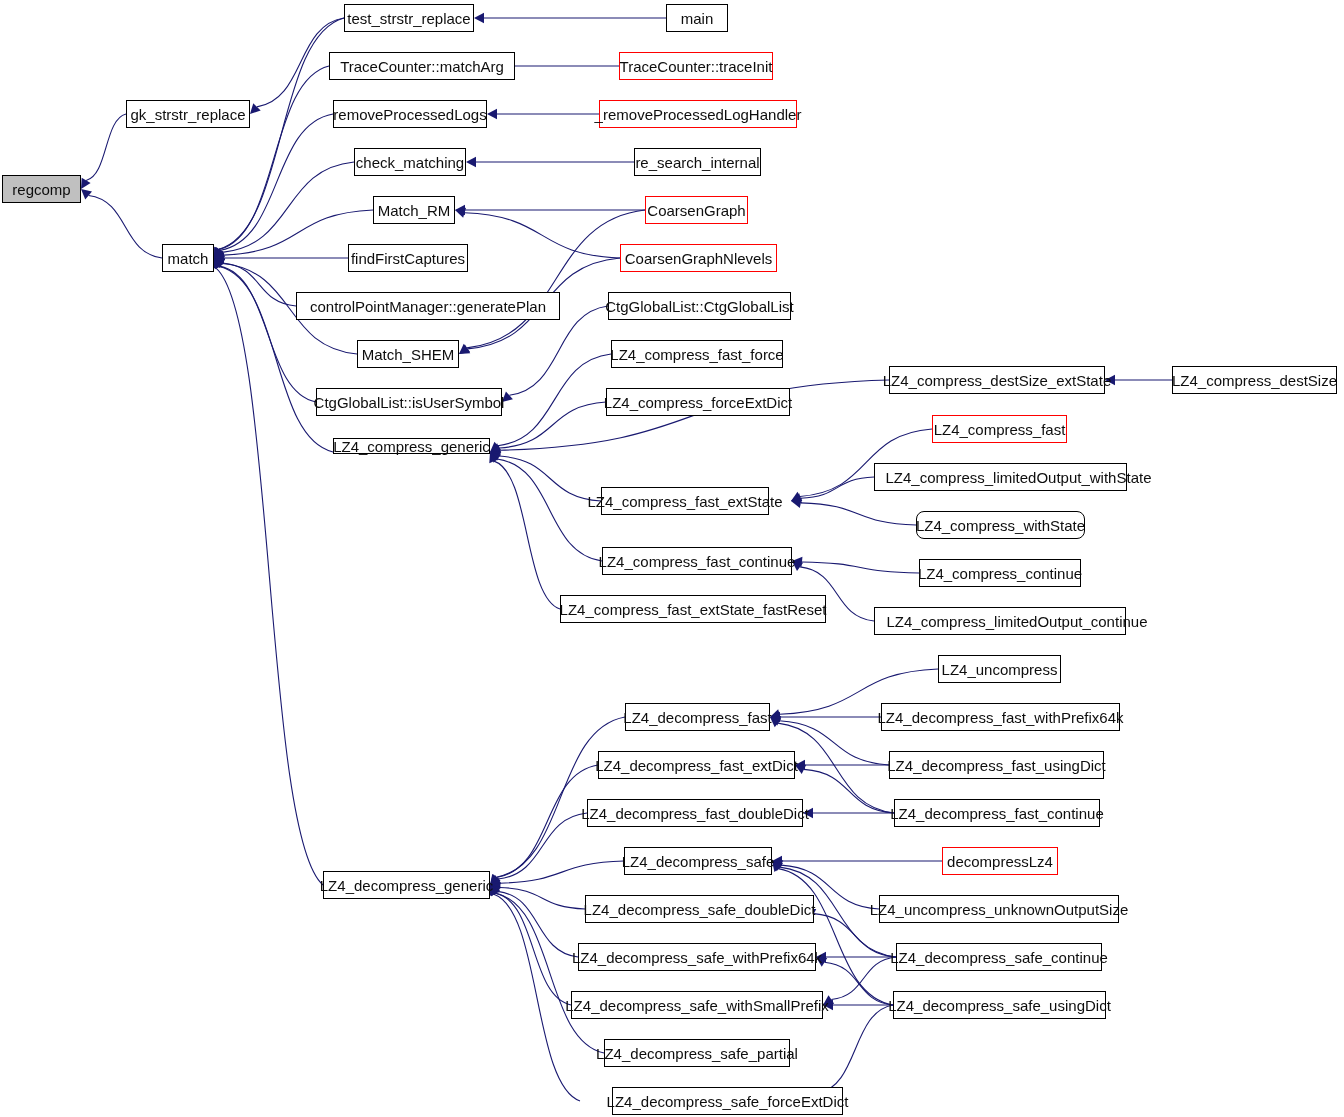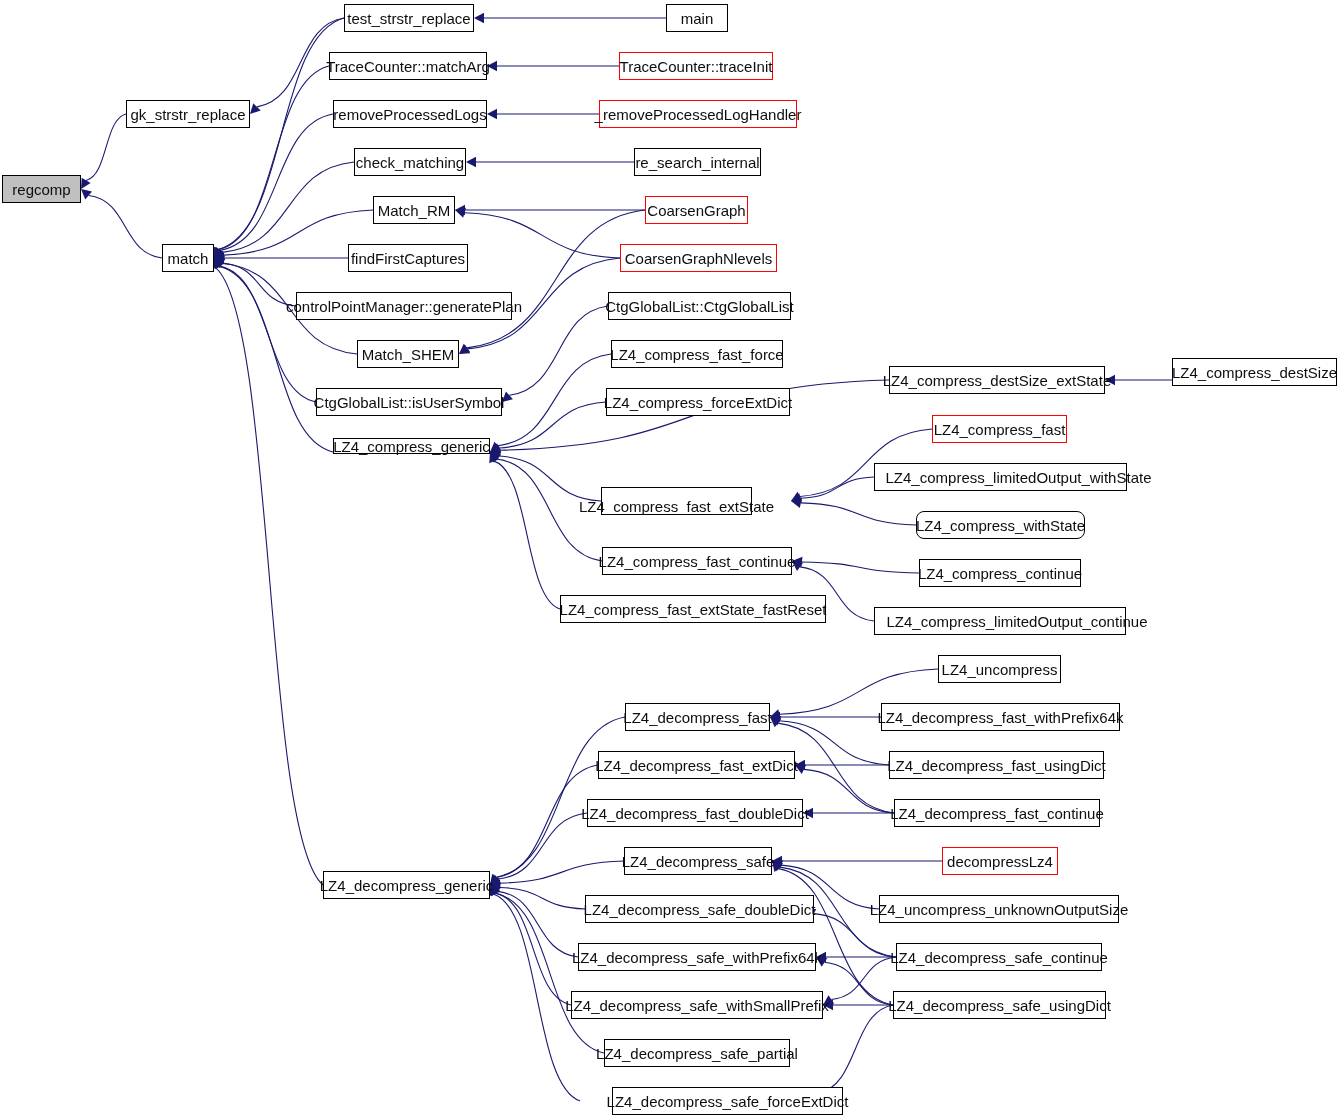--- a/index.html
+++ b/index.html
@@ -271,21 +271,21 @@
       </div>
       <div class="node" style="left: 162px; top: 244px; width: 52px; height: 28px;">
         <span>match</span>
       </div>
       <div class="node" style="left: 344px; top: 4px; width: 130px; height: 28px;">
         <span>test_strstr_replace</span>
       </div>
       <div class="node" style="left: 666px; top: 4px; width: 62px; height: 28px;">
         <span>main</span>
       </div>
-      <div class="node" style="left: 329px; top: 52px; width: 158px; height: 28px;">
+      <div class="node" style="left: 329px; top: 52px; width: 186px; height: 28px;">
         <span>TraceCounter::matchArg</span>
       </div>
       <div class="node red" style="left: 619px; top: 52px; width: 154px; height: 28px;">
         <span>TraceCounter::traceInit</span>
       </div>
       <div class="node" style="left: 333px; top: 100px; width: 154px; height: 28px;">
         <span>removeProcessedLogs</span>
       </div>
       <div class="node red" style="left: 599px; top: 100px; width: 198px; height: 28px;">
         <span>_removeProcessedLogHandler</span>
@@ -301,54 +301,54 @@
       </div>
       <div class="node red" style="left: 645px; top: 196px; width: 103px; height: 28px;">
         <span>CoarsenGraph</span>
       </div>
       <div class="node" style="left: 348px; top: 244px; width: 120px; height: 28px;">
         <span>findFirstCaptures</span>
       </div>
       <div class="node red" style="left: 620px; top: 244px; width: 157px; height: 28px;">
         <span>CoarsenGraphNlevels</span>
       </div>
-      <div class="node" style="left: 296px; top: 292px; width: 216px; height: 28px;">
+      <div class="node" style="left: 296px; top: 292px; width: 264px; height: 28px;">
         <span>controlPointManager::generatePlan</span>
       </div>
       <div class="node" style="left: 608px; top: 292px; width: 183px; height: 28px;">
         <span>CtgGlobalList::CtgGlobalList</span>
       </div>
       <div class="node" style="left: 357px; top: 340px; width: 102px; height: 28px;">
         <span>Match_SHEM</span>
       </div>
       <div class="node" style="left: 611px; top: 340px; width: 172px; height: 28px;">
         <span>LZ4_compress_fast_force</span>
       </div>
       <div class="node" style="left: 316px; top: 388px; width: 186px; height: 28px;">
         <span>CtgGlobalList::isUserSymbol</span>
       </div>
       <div class="node" style="left: 606px; top: 388px; width: 184px; height: 28px;">
         <span>LZ4_compress_forceExtDict</span>
       </div>
       <div class="node" style="left: 889px; top: 366px; width: 216px; height: 28px;">
         <span>LZ4_compress_destSize_extState</span>
       </div>
-      <div class="node" style="left: 1172px; top: 358px; width: 165px; height: 28px;">
+      <div class="node" style="left: 1172px; top: 366px; width: 165px; height: 28px;">
         <span>LZ4_compress_destSize</span>
       </div>
       <div class="node" style="left: 333px; top: 438px; width: 157px; height: 16px;">
         <span>LZ4_compress_generic</span>
       </div>
       <div class="node red" style="left: 932px; top: 415px; width: 135px; height: 28px;">
         <span>LZ4_compress_fast</span>
       </div>
       <div class="node" style="left: 874px; top: 463px; width: 253px; height: 28px; padding-left: 36px;">
         <span>LZ4_compress_limitedOutput_withState</span>
       </div>
-      <div class="node" style="left: 601px; top: 487px; width: 151px; height: 28px; align-items: flex-end;">
+      <div class="node" style="left: 601px; top: 487px; width: 168px; height: 28px;">
         <span>LZ4_compress_fast_extState</span>
       </div>
       <div class="node" style="left: 916px; top: 511px; width: 169px; height: 28px; border-radius: 8px;">
         <span>LZ4_compress_withState</span>
       </div>
       <div class="node" style="left: 602px; top: 547px; width: 190px; height: 28px;">
         <span>LZ4_compress_fast_continue</span>
       </div>
       <div class="node" style="left: 919px; top: 559px; width: 162px; height: 28px;">
         <span>LZ4_compress_continue</span>

